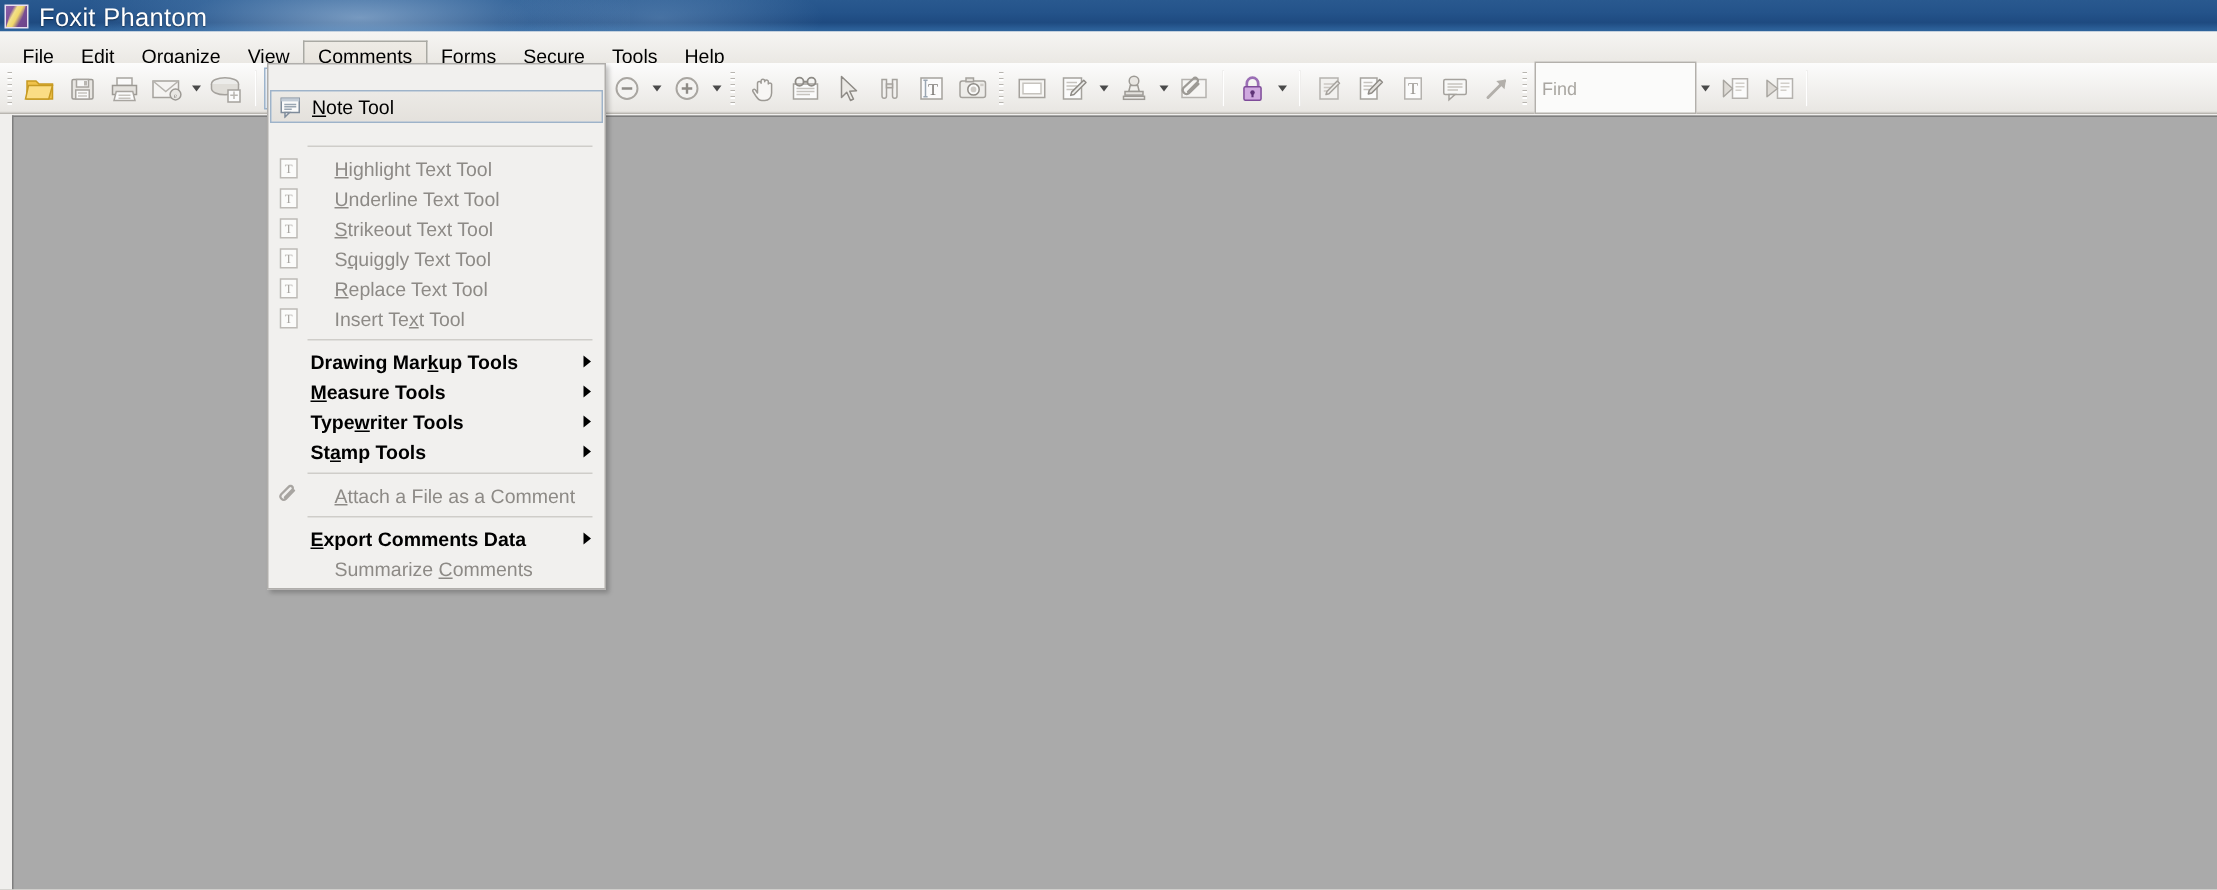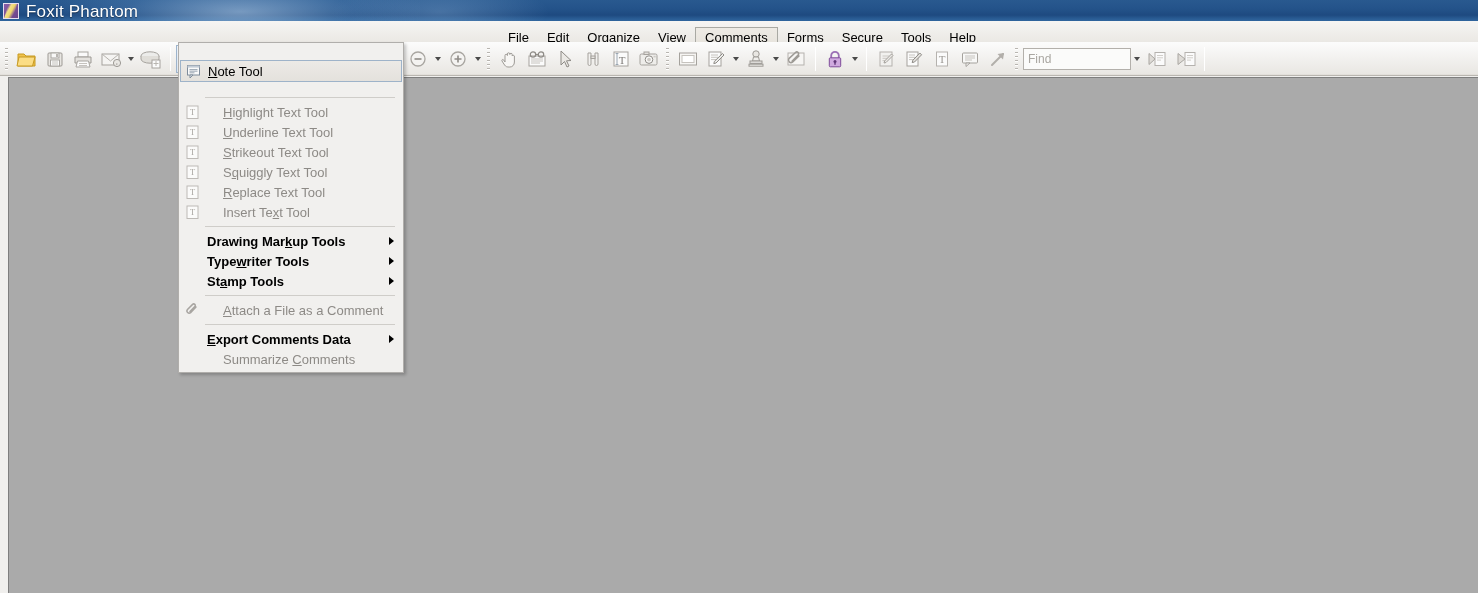--- a/index.html
+++ b/index.html
@@ -58,21 +58,20 @@
   }
 
   
   #menubar {
     position: absolute; left: 0; top: 21px;
     width: 1478px; height: 34px;
     background: linear-gradient(to bottom, #f6f5f3 0%, #eceae6 55%, #e2dfd9 100%);
     border-bottom: 1px solid #d9d6d0;
     display: flex; align-items: center;
     padding-left: 6px;
-    justify-content: center;
   }
   .menu-title {
     position: relative;
     height: 19px; line-height: 19px;
     padding: 0 9px;
     font-size: 13px; color: #000;
     white-space: nowrap;
     cursor: default;
   }
   .menu-title.open {
@@ -129,21 +128,21 @@
     border-right: 3.5px solid transparent;
     border-top: 4px solid #4a4a4a;
   }
   .tb-icon { display: block; }
 
   
   #find-wrap {
     display: flex; align-items: center; flex: none;
   }
   #find-input {
-    width: 108px; height: 22px;
+    width: 108px; height: 35px;
     border: 1px solid #b3b0ab;
     background: #fbfbfa;
     font-size: 12px; color: #7f1d1d;
     padding: 0 4px;
     font-family: "Liberation Sans", sans-serif;
     outline: none;
   }
   #find-input::placeholder { color: #a9a6a1; }
 
   
@@ -618,20 +617,25 @@
         <span class="lbl">Insert Te<u>x</u>t Tool</span>
       </div>
       <div class="dd-sep"></div>
       <div class="dd-item bold">
         <span class="ico"></span>
         <span class="lbl">Drawing Mar<u>k</u>up Tools</span>
         <span class="sub"></span>
       </div>
       <div class="dd-item bold">
         <span class="ico"></span>
+        <span class="lbl"><u>M</u>easure Tools</span>
+        <span class="sub"></span>
+      </div>
+      <div class="dd-item bold">
+        <span class="ico"></span>
         <span class="lbl">Type<u>w</u>riter Tools</span>
         <span class="sub"></span>
       </div>
       <div class="dd-item bold">
         <span class="ico"></span>
         <span class="lbl">St<u>a</u>mp Tools</span>
         <span class="sub"></span>
       </div>
       <div class="dd-sep"></div>
       <div class="dd-item disabled">

